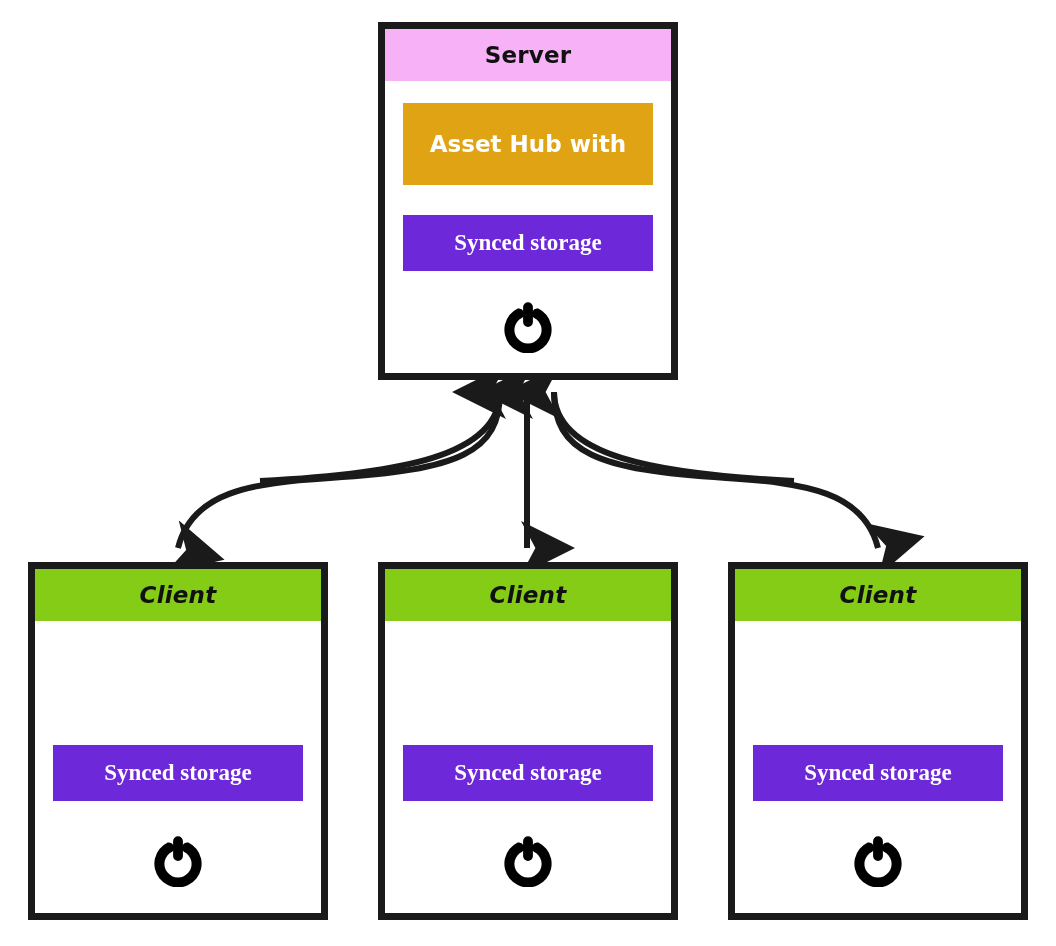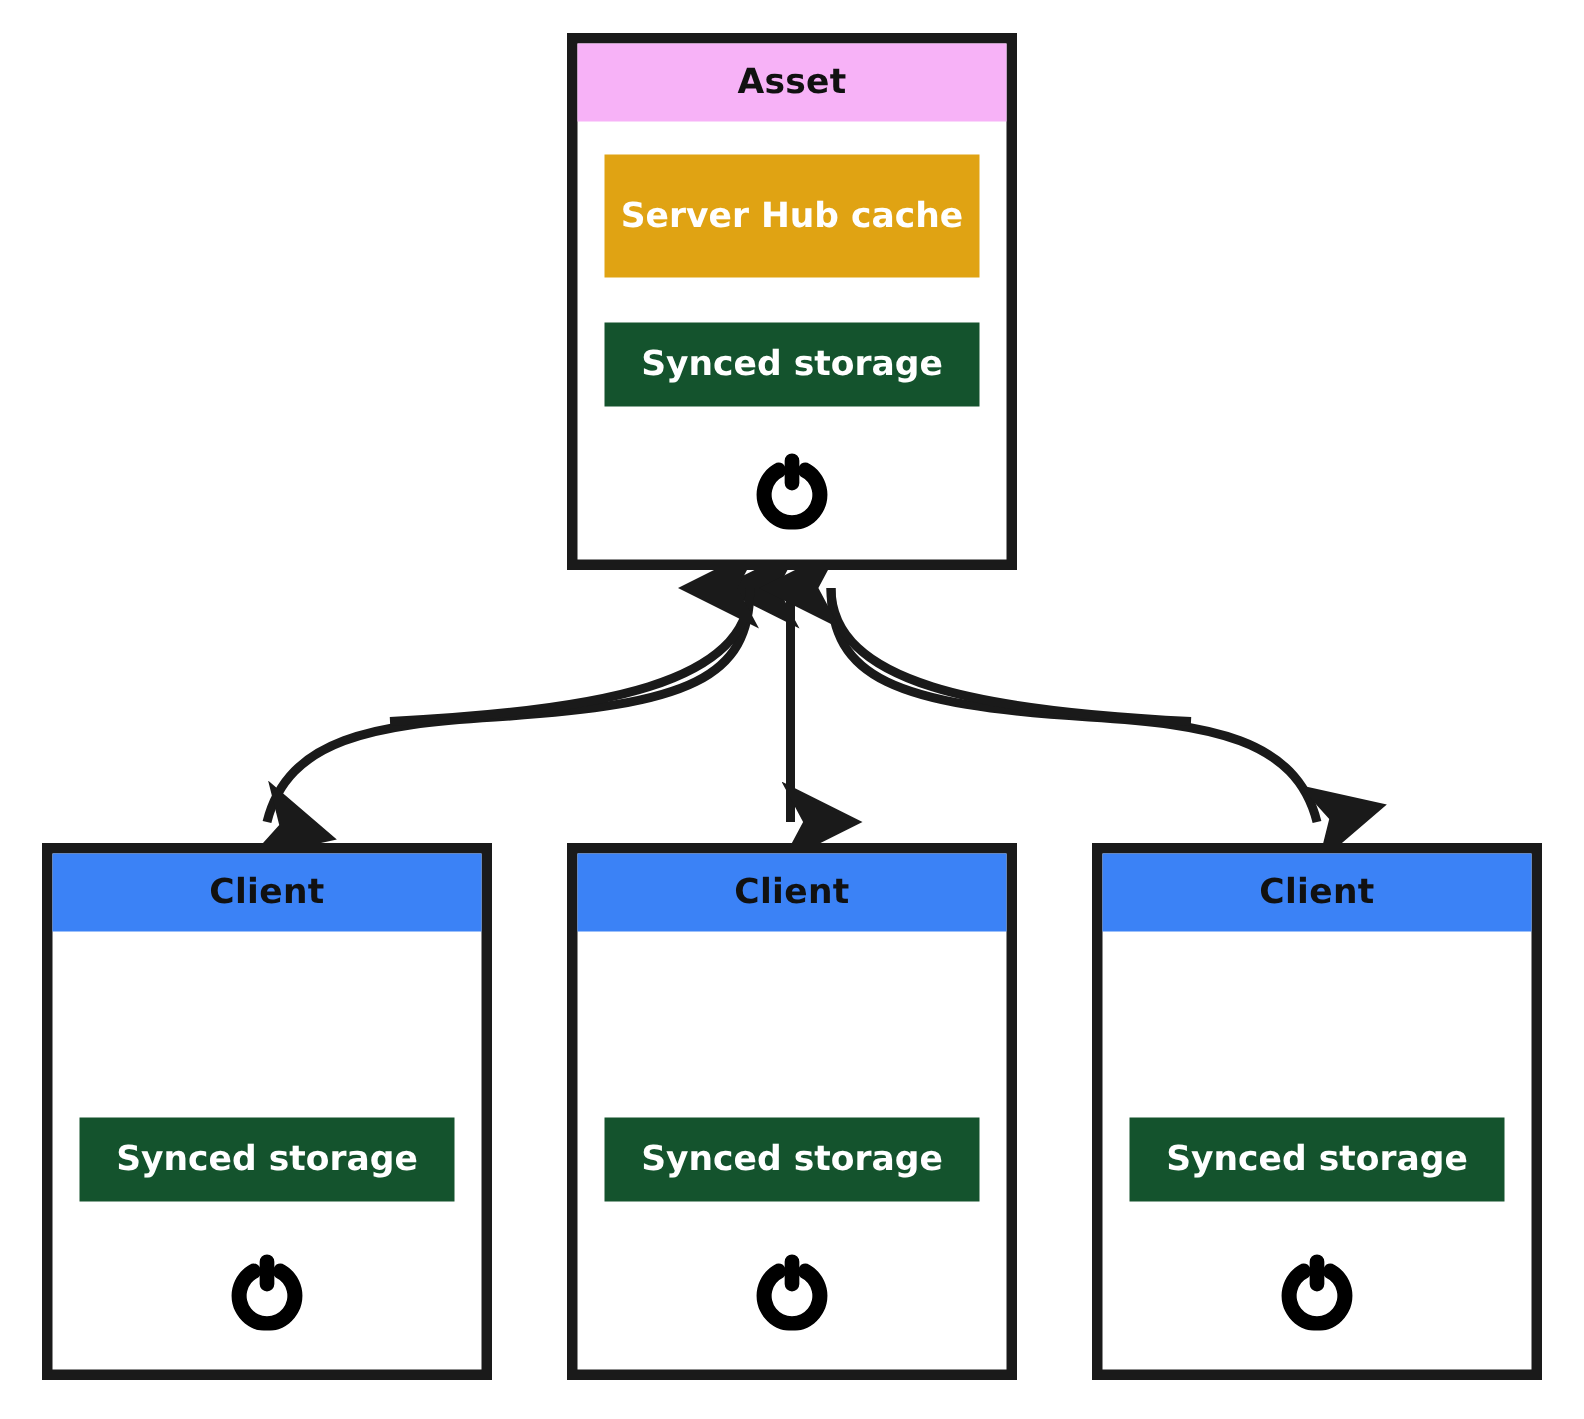--- a/index.html
+++ b/index.html
@@ -34,37 +34,37 @@
     height: 52px;
     display: flex;
     align-items: center;
     justify-content: center;
     font-size: 23px;
     font-weight: bold;
     color: #111111;
     letter-spacing: 0.2px;
   }
   .header-server { background: #f7b2f7; }
-  .header-client { background: #3b82f6; }
+  .header-client { background: #84cc16; font-style: italic; }
 
   
   .block {
     position: absolute;
     box-sizing: border-box;
     display: flex;
     align-items: center;
     justify-content: center;
     text-align: center;
     color: #ffffff;
     font-weight: bold;
     font-size: 23px;
     line-height: 1.22;
   }
   .block-orange { background: #e0a313; }
-  .block-teal   { background: #14532d; }
+  .block-teal   { background: #6d28d9; font-family: Liberation Serif, serif; }
 
   
   .power-icon {
     position: absolute;
     width: 56px;
     height: 56px;
   }
   .power-icon svg { display: block; width: 100%; height: 100%; }
 
   
@@ -100,24 +100,24 @@
     <line x1="527" y1="392" x2="527" y2="548" stroke="#1a1a1a" stroke-width="6" marker-end="url(#arrowEnd)"></line>
 
     <path d="M 554,392 C 554,452 596,470 726,478 C 806,483 864,492 878,548" fill="none" stroke="#1a1a1a" stroke-width="6" marker-end="url(#arrowEnd)"></path>
 
     <path d="M 260,481 C 400,474 500,456 500,392" fill="none" stroke="#1a1a1a" stroke-width="6" marker-end="url(#arrowEnd)"></path>
 
     <path d="M 794,481 C 654,474 554,456 554,392" fill="none" stroke="#1a1a1a" stroke-width="6" marker-end="url(#arrowEnd)"></path>
   </svg>
 
   <div class="node" style="left:378px; top:22px; width:300px; height:358px;">
-    <div class="node-header header-server">Asset</div>
+    <div class="node-header header-server">Server</div>
 
     <div class="block block-orange" style="left:18px; top:74px; width:250px; height:82px; flex-direction:column;">
-      <span>Server Hub cache</span>
+      <span>Asset Hub with</span>
     </div>
 
     <div class="block block-teal" style="left:18px; top:186px; width:250px; height:56px;">
       <span>Synced storage</span>
     </div>
 
     <div class="power-icon" style="left:115px; top:268px;">
       <svg viewBox="0 0 64 64" xmlns="http://www.w3.org/2000/svg">
         <path d="M32 6 a5.6 5.6 0 0 1 5.6 5.6 v17 a5.6 5.6 0 0 1 -11.2 0 v-17 A5.6 5.6 0 0 1 32 6 Z" fill="#000000"></path>
         <path d="M20.2 13.2 a6 6 0 0 1 5.2 10.4 a15.5 15.5 0 1 0 13.2 0 a6 6 0 0 1 5.2 -10.4 a27 27 0 1 1 -23.6 0 Z" fill="#000000"></path>

